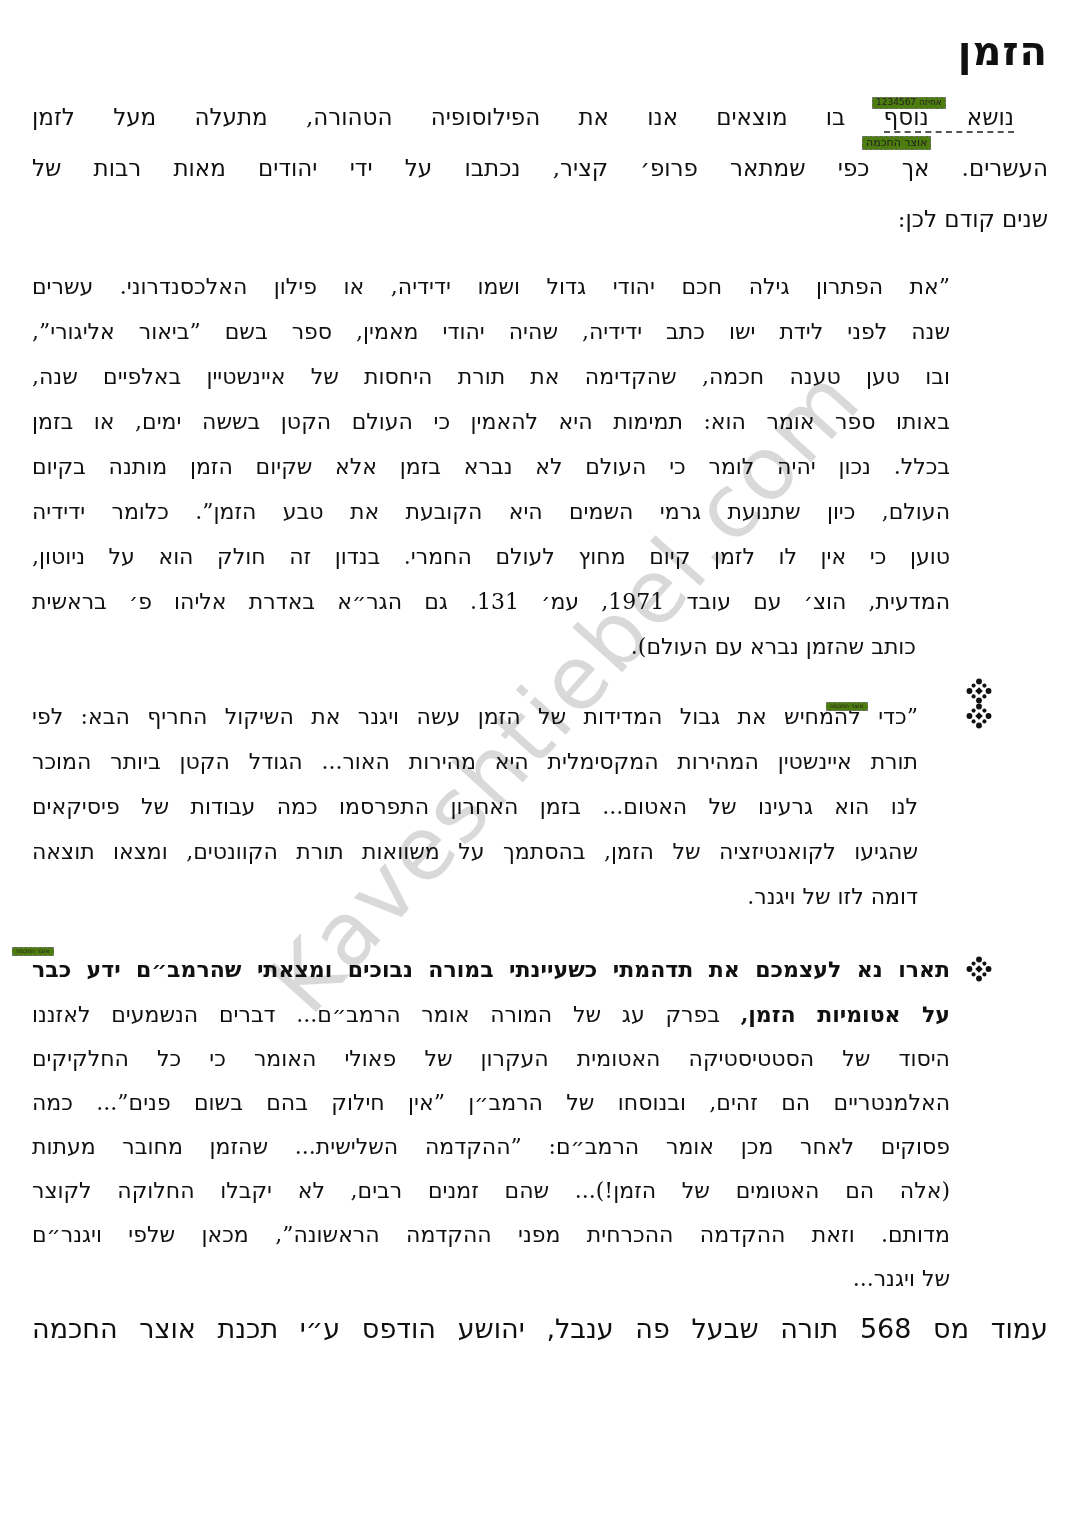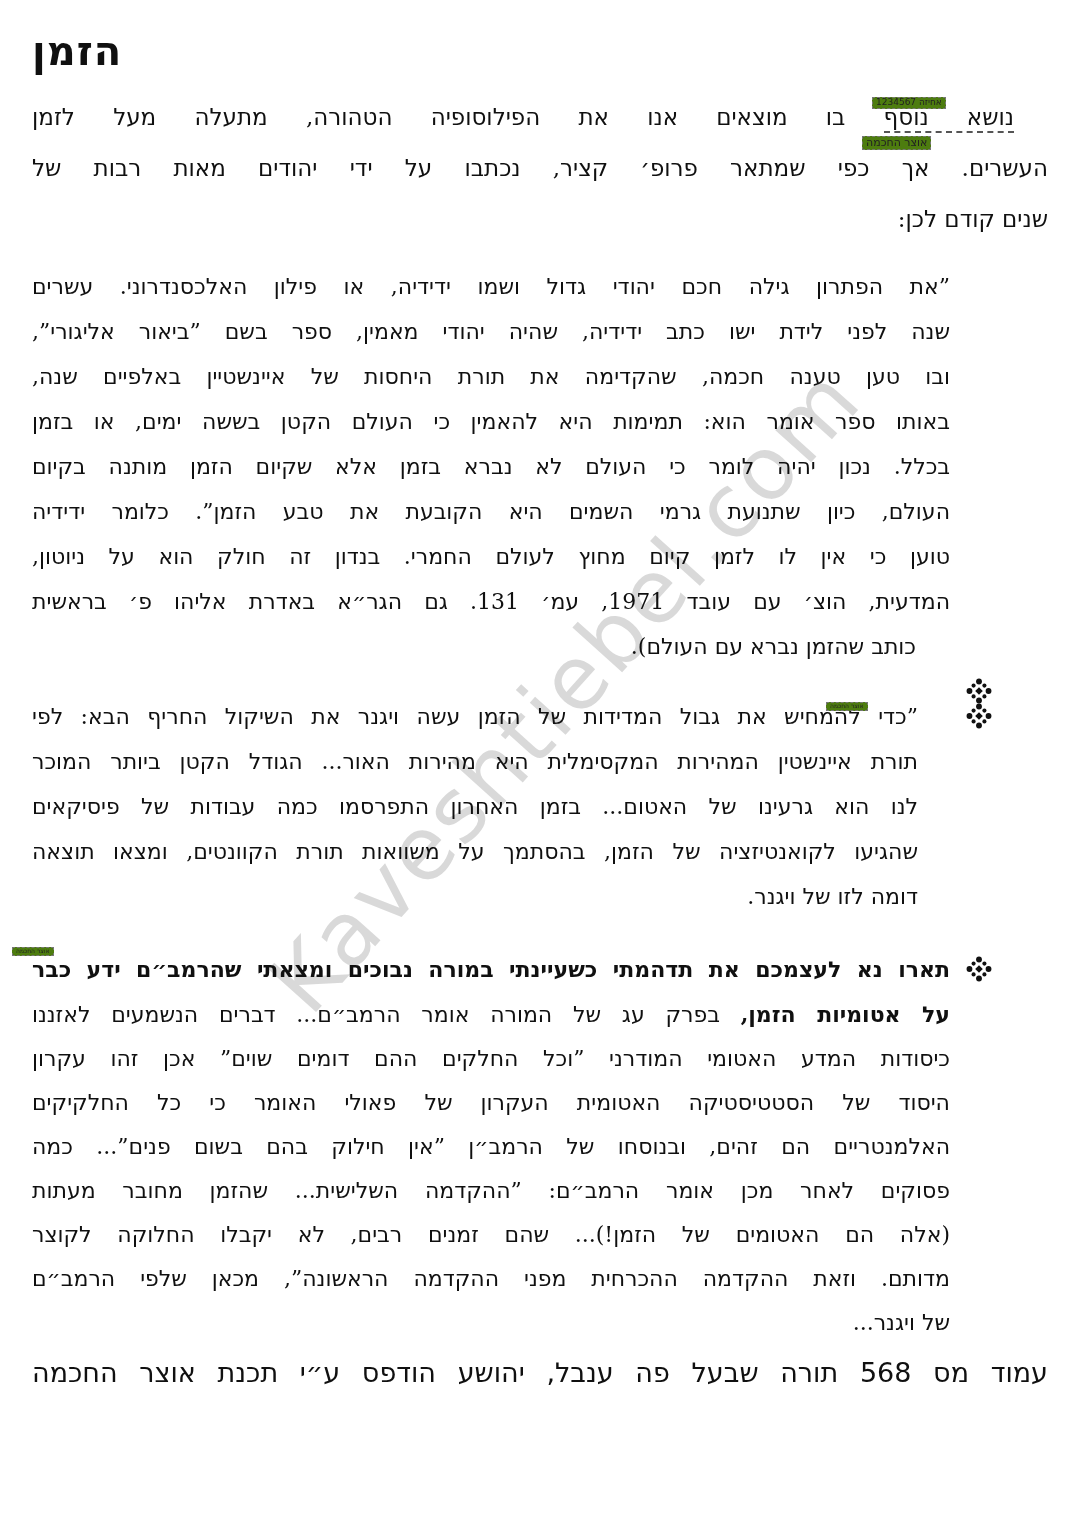--- a/index.html
+++ b/index.html
@@ -3,21 +3,21 @@
 <meta charset="utf-8">
 <style>
   html,body{margin:0;padding:0;background:#fff;}
   body{
     width:1080px;height:1528px;position:relative;overflow:hidden;
     font-family:"DejaVu Serif","DejaVu Sans",sans-serif;
     color:#101010;direction:rtl;
   }
   .content{position:relative;z-index:1;padding:0 32px;}
   .page-title{
-    text-align:left;font-weight:bold;font-size:40px;
+    text-align:right;font-weight:bold;font-size:40px;
     margin-top:22px;height:58px;line-height:58px;letter-spacing:1px;
   }
   .intro{
     margin-top:12px;font-size:23px;line-height:51px;
   }
   .line{text-align:justify;text-align-last:justify;}
   .line.last{text-align-last:right;}
   .line.ind{padding-right:34px;}
   .bullet-row{display:flex;}
   .bullet-marker{width:98px;flex:none;position:relative;}
@@ -127,26 +127,25 @@
           <circle cx="17" cy="7" r="1.9"></circle>
           <circle cx="7" cy="17" r="1.9"></circle>
           <circle cx="17" cy="17" r="1.9"></circle>
           <path d="M12 8.5 L15.5 12 L12 15.5 L8.5 12 Z"></path>
         </g>
       </svg>
     </span>
     <div class="bullet-text">
         <div class="line"><b>תארו נא לעצמכם את תדהמתי כשעיינתי במורה נבוכים ומצאתי שהרמב״ם ידע כבר</b></div>
         <div class="line"><b>על אטומיות הזמן,</b> בפרק עג של המורה אומר הרמב״ם... דברים הנשמעים לאזננו</div>
-        <div class="line">כיסודות המדע האטומי המודרני ”וכל החלקים ההם דומים שוים” אכן זהו עקרון</div>
         <div class="line">היסוד של הסטטיסטיקה האטומית העקרון של פאולי האומר כי כל החלקיקים</div>
         <div class="line">האלמנטריים הם זהים, ובנוסחו של הרמב״ן ”אין חילוק בהם בשום פנים”... כמה</div>
         <div class="line">פסוקים לאחר מכן אומר הרמב״ם: ”ההקדמה השלישית... שהזמן מחובר מעתות</div>
         <div class="line">(אלה הם האטומים של הזמן!)... שהם זמנים רבים, לא יקבלו החלוקה לקוצר</div>
-        <div class="line">מדותם. וזאת ההקדמה ההכרחית מפני ההקדמה הראשונה”, מכאן שלפי הרמב״ם</div>
+        <div class="line">מדותם. וזאת ההקדמה ההכרחית מפני ההקדמה הראשונה”, מכאן שלפי ויגנר״ם</div>
         <div class="line last">של ויגנר...</div>
       </div>
   </div>
 
   <div class="footer">עמוד מס 568 תורה שבעל פה ענבל, יהושע הודפס ע״י תכנת אוצר החכמה</div>
 </div>
 
 <div class="stamp hit" style="left:872px;top:97px;font-size:9px;">אחיזה 1234567</div>
 <div class="stamp" style="left:862px;top:136px;font-size:11px;">אוצר החכמה</div>
 <div class="stamp" style="left:826px;top:702px;font-size:6px;">אוצר החכמה</div>

